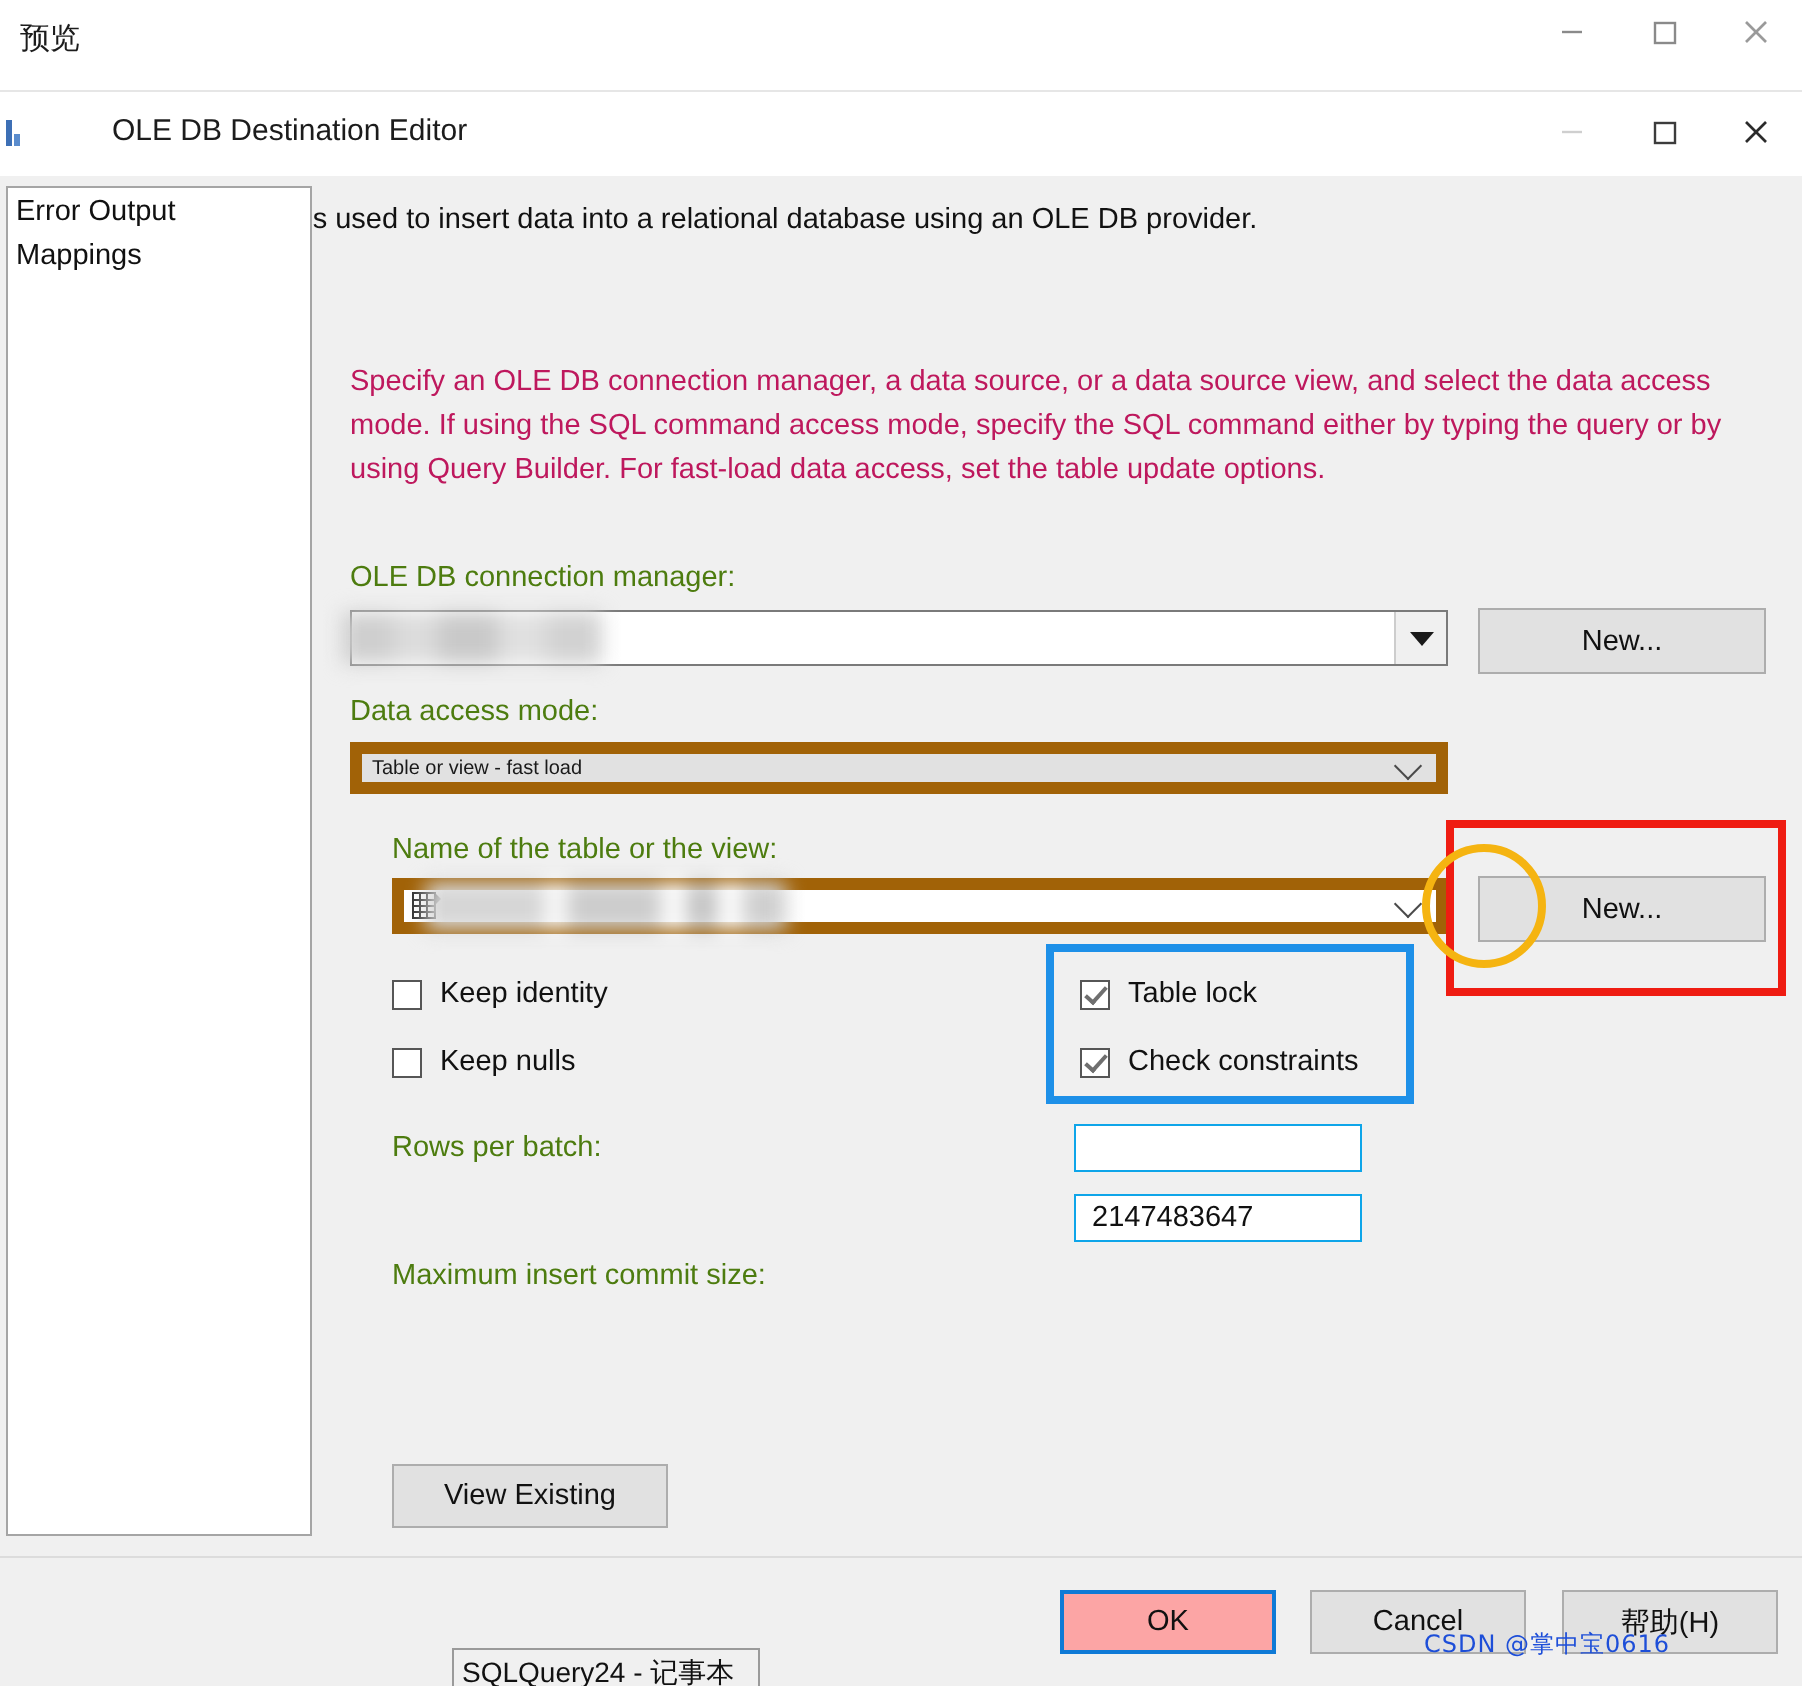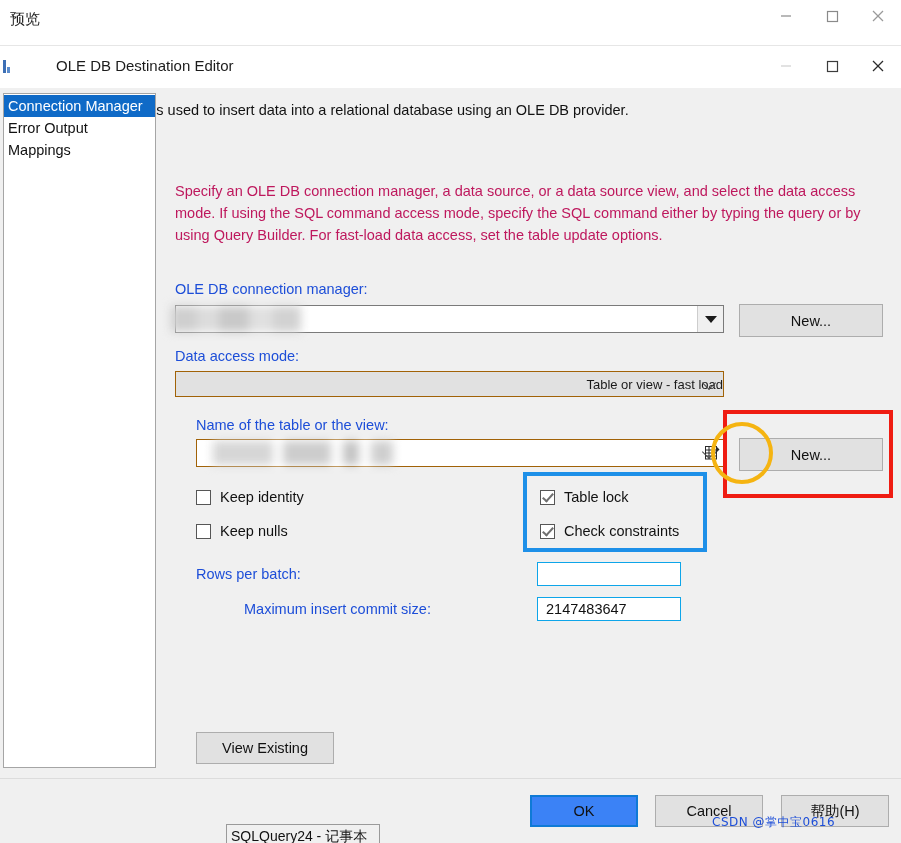--- a/index.html
+++ b/index.html
@@ -122,21 +122,21 @@
     left: 175px; top: 180px;
     width: 722px;
     font-size: 14.5px;
     line-height: 22px;
     color: #be185d;
   }
 
   .field-label {
     position: absolute;
     font-size: 14.5px;
-    color: #1d4ed8;
+    color: #4d7c0f;
     white-space: nowrap;
   }
 
   
   .combo-classic {
     position: absolute;
     background: #ffffff;
     border: 1px solid #7a7a7a;
     box-sizing: border-box;
     display: flex;
@@ -163,26 +163,25 @@
     width: 0; height: 0;
     border-left: 6px solid transparent;
     border-right: 6px solid transparent;
     border-top: 7px solid #1a1a1a;
   }
 
   
   .combo-flat {
     position: absolute;
     box-sizing: border-box;
-    border: 1px solid #a16207;
-    display: flex;
-    align-items: center;
-    font-size: 13px;
+    border: 6px solid #a16207;
+    display: flex;
+    align-items: center;
+    font-size: 10px;
     padding-left: 5px;
-    justify-content: flex-end;
   }
   .combo-flat.gray { background: #e1e1e1; }
   .combo-flat.white { background: #ffffff; }
   .chev {
     position: absolute;
     right: 9px; top: 50%;
     width: 9px; height: 9px;
     margin-top: -6px;
     border-right: 1.4px solid #4a4a4a;
     border-bottom: 1.4px solid #4a4a4a;
@@ -198,21 +197,21 @@
     display: flex;
     align-items: center;
     justify-content: center;
     font-size: 14.5px;
     color: #111;
     cursor: default;
     font-family: "Liberation Sans", sans-serif;
   }
   .btn.default {
     border: 2px solid #0f7ad6;
-    background: #3b82f6;
+    background: #fca5a5;
   }
 
   
   .cbrow {
     position: absolute;
     display: flex;
     align-items: center;
     font-size: 14.5px;
     color: #111;
     white-space: nowrap;
@@ -380,21 +379,20 @@
   </div>
 
   <div id="header-band">
     <div id="header-desc">Configure the properties used to insert data into a relational database using an OLE DB provider.</div>
   </div>
 
   <div id="body-band"></div>
 </div>
 
 <div id="nav-list">
-  <div class="nav-item selected">Connection Manager</div>
   <div class="nav-item">Error Output</div>
   <div class="nav-item">Mappings</div>
 </div>
 
 <div id="intro-text">Specify an OLE DB connection manager, a data source, or a data source view, and select the data access mode. If using the SQL command access mode, specify the SQL command either by typing the query or by using Query Builder. For fast-load data access, set the table update options.</div>
 
 <div class="field-label" style="left:175px; top:281px;">OLE DB connection manager:</div>
 
 <div class="combo-classic" style="left:175px; top:305px; width:549px; height:28px;">
   <div class="cc-text"></div>
@@ -447,21 +445,21 @@
   <span>Table lock</span>
 </div>
 <div class="cbrow" style="left:540px; top:523px;">
   <span class="cbox checked"></span>
   <span>Check constraints</span>
 </div>
 
 <div class="field-label" style="left:196px; top:566px;">Rows per batch:</div>
 <div class="tinput" style="left:537px; top:562px; width:144px; height:24px;" placeholder=""></div>
 
-<div class="field-label" style="left:196px; top:601px;margin-left:48px;">Maximum insert commit size:</div>
+<div class="field-label" style="left:196px; top:630px;">Maximum insert commit size:</div>
 <div class="tinput" style="left:537px; top:597px; width:144px; height:24px;">2147483647</div>
 
 <div class="btn" style="left:196px; top:732px; width:138px; height:32px;">View Existing</div>
 
 <div class="anno-rect anno-red" style="left:723px; top:410px; width:170px; height:88px;"></div>
 <div class="anno-rect anno-blue" style="left:523px; top:472px; width:184px; height:80px;"></div>
 <div class="anno-circle" style="left:711px; top:422px; width:62px; height:62px;"></div>
 
 <div id="footer-sep"></div>
 <div id="footer-band">

